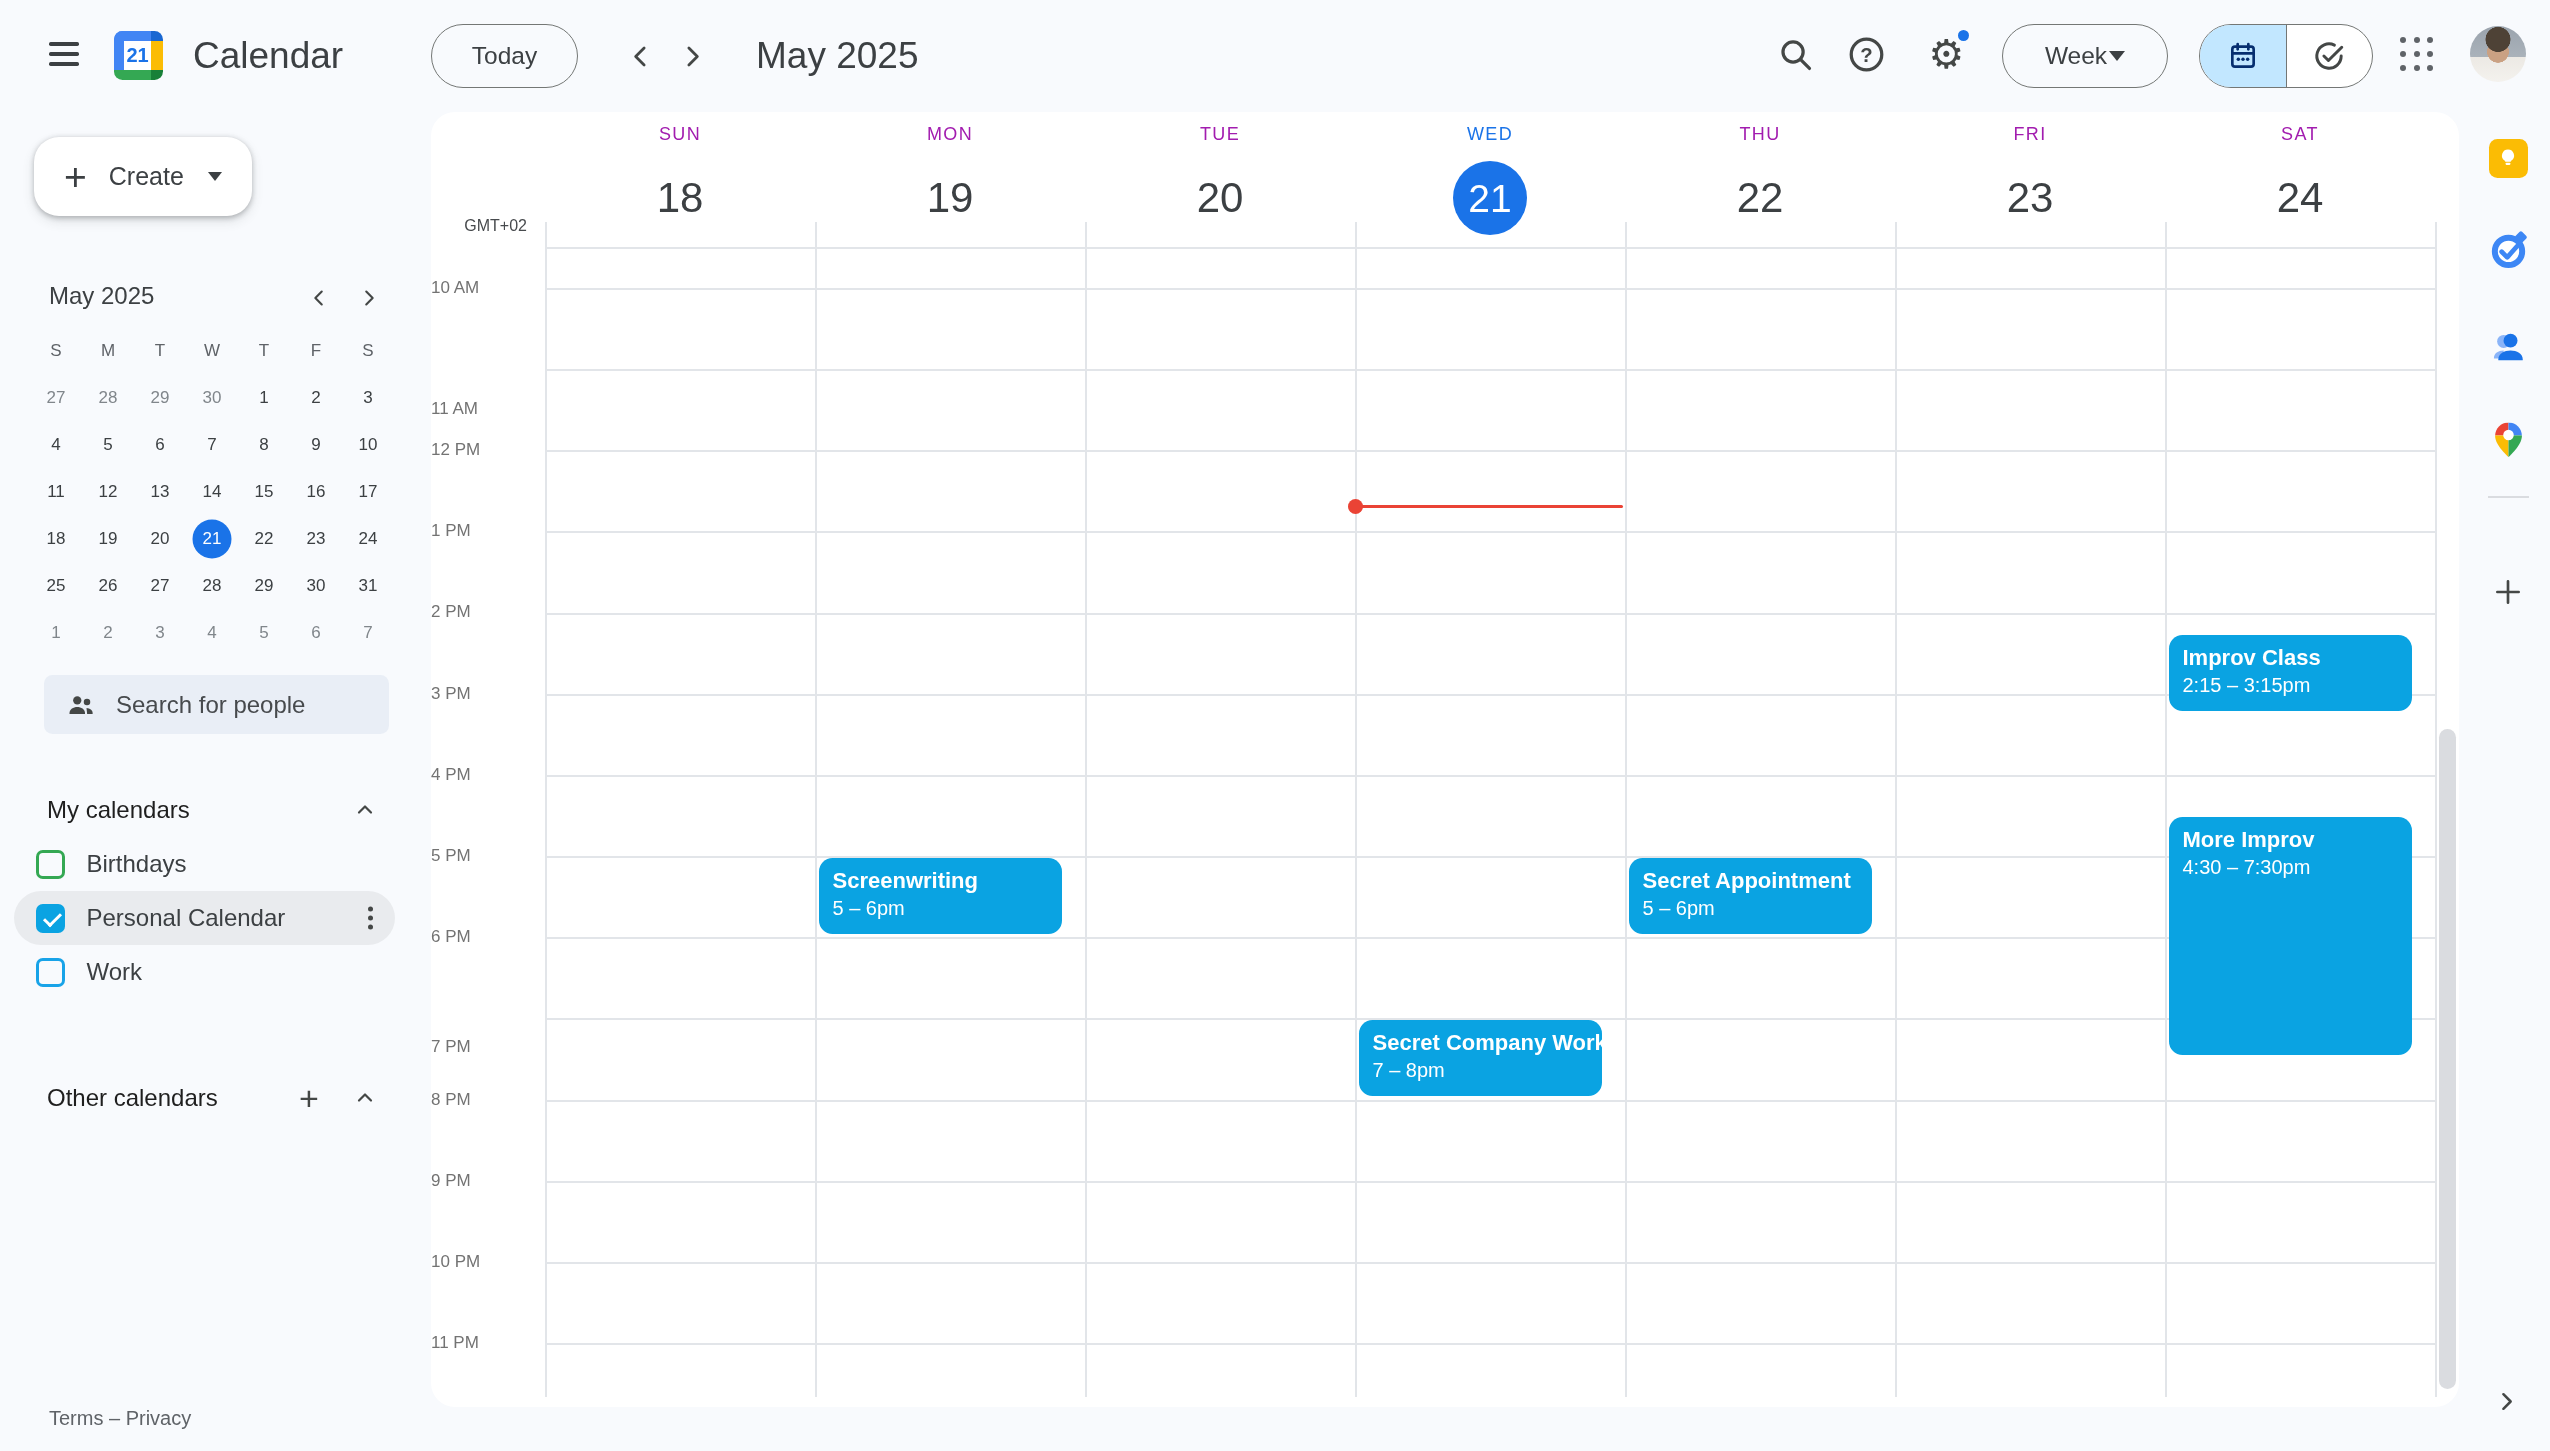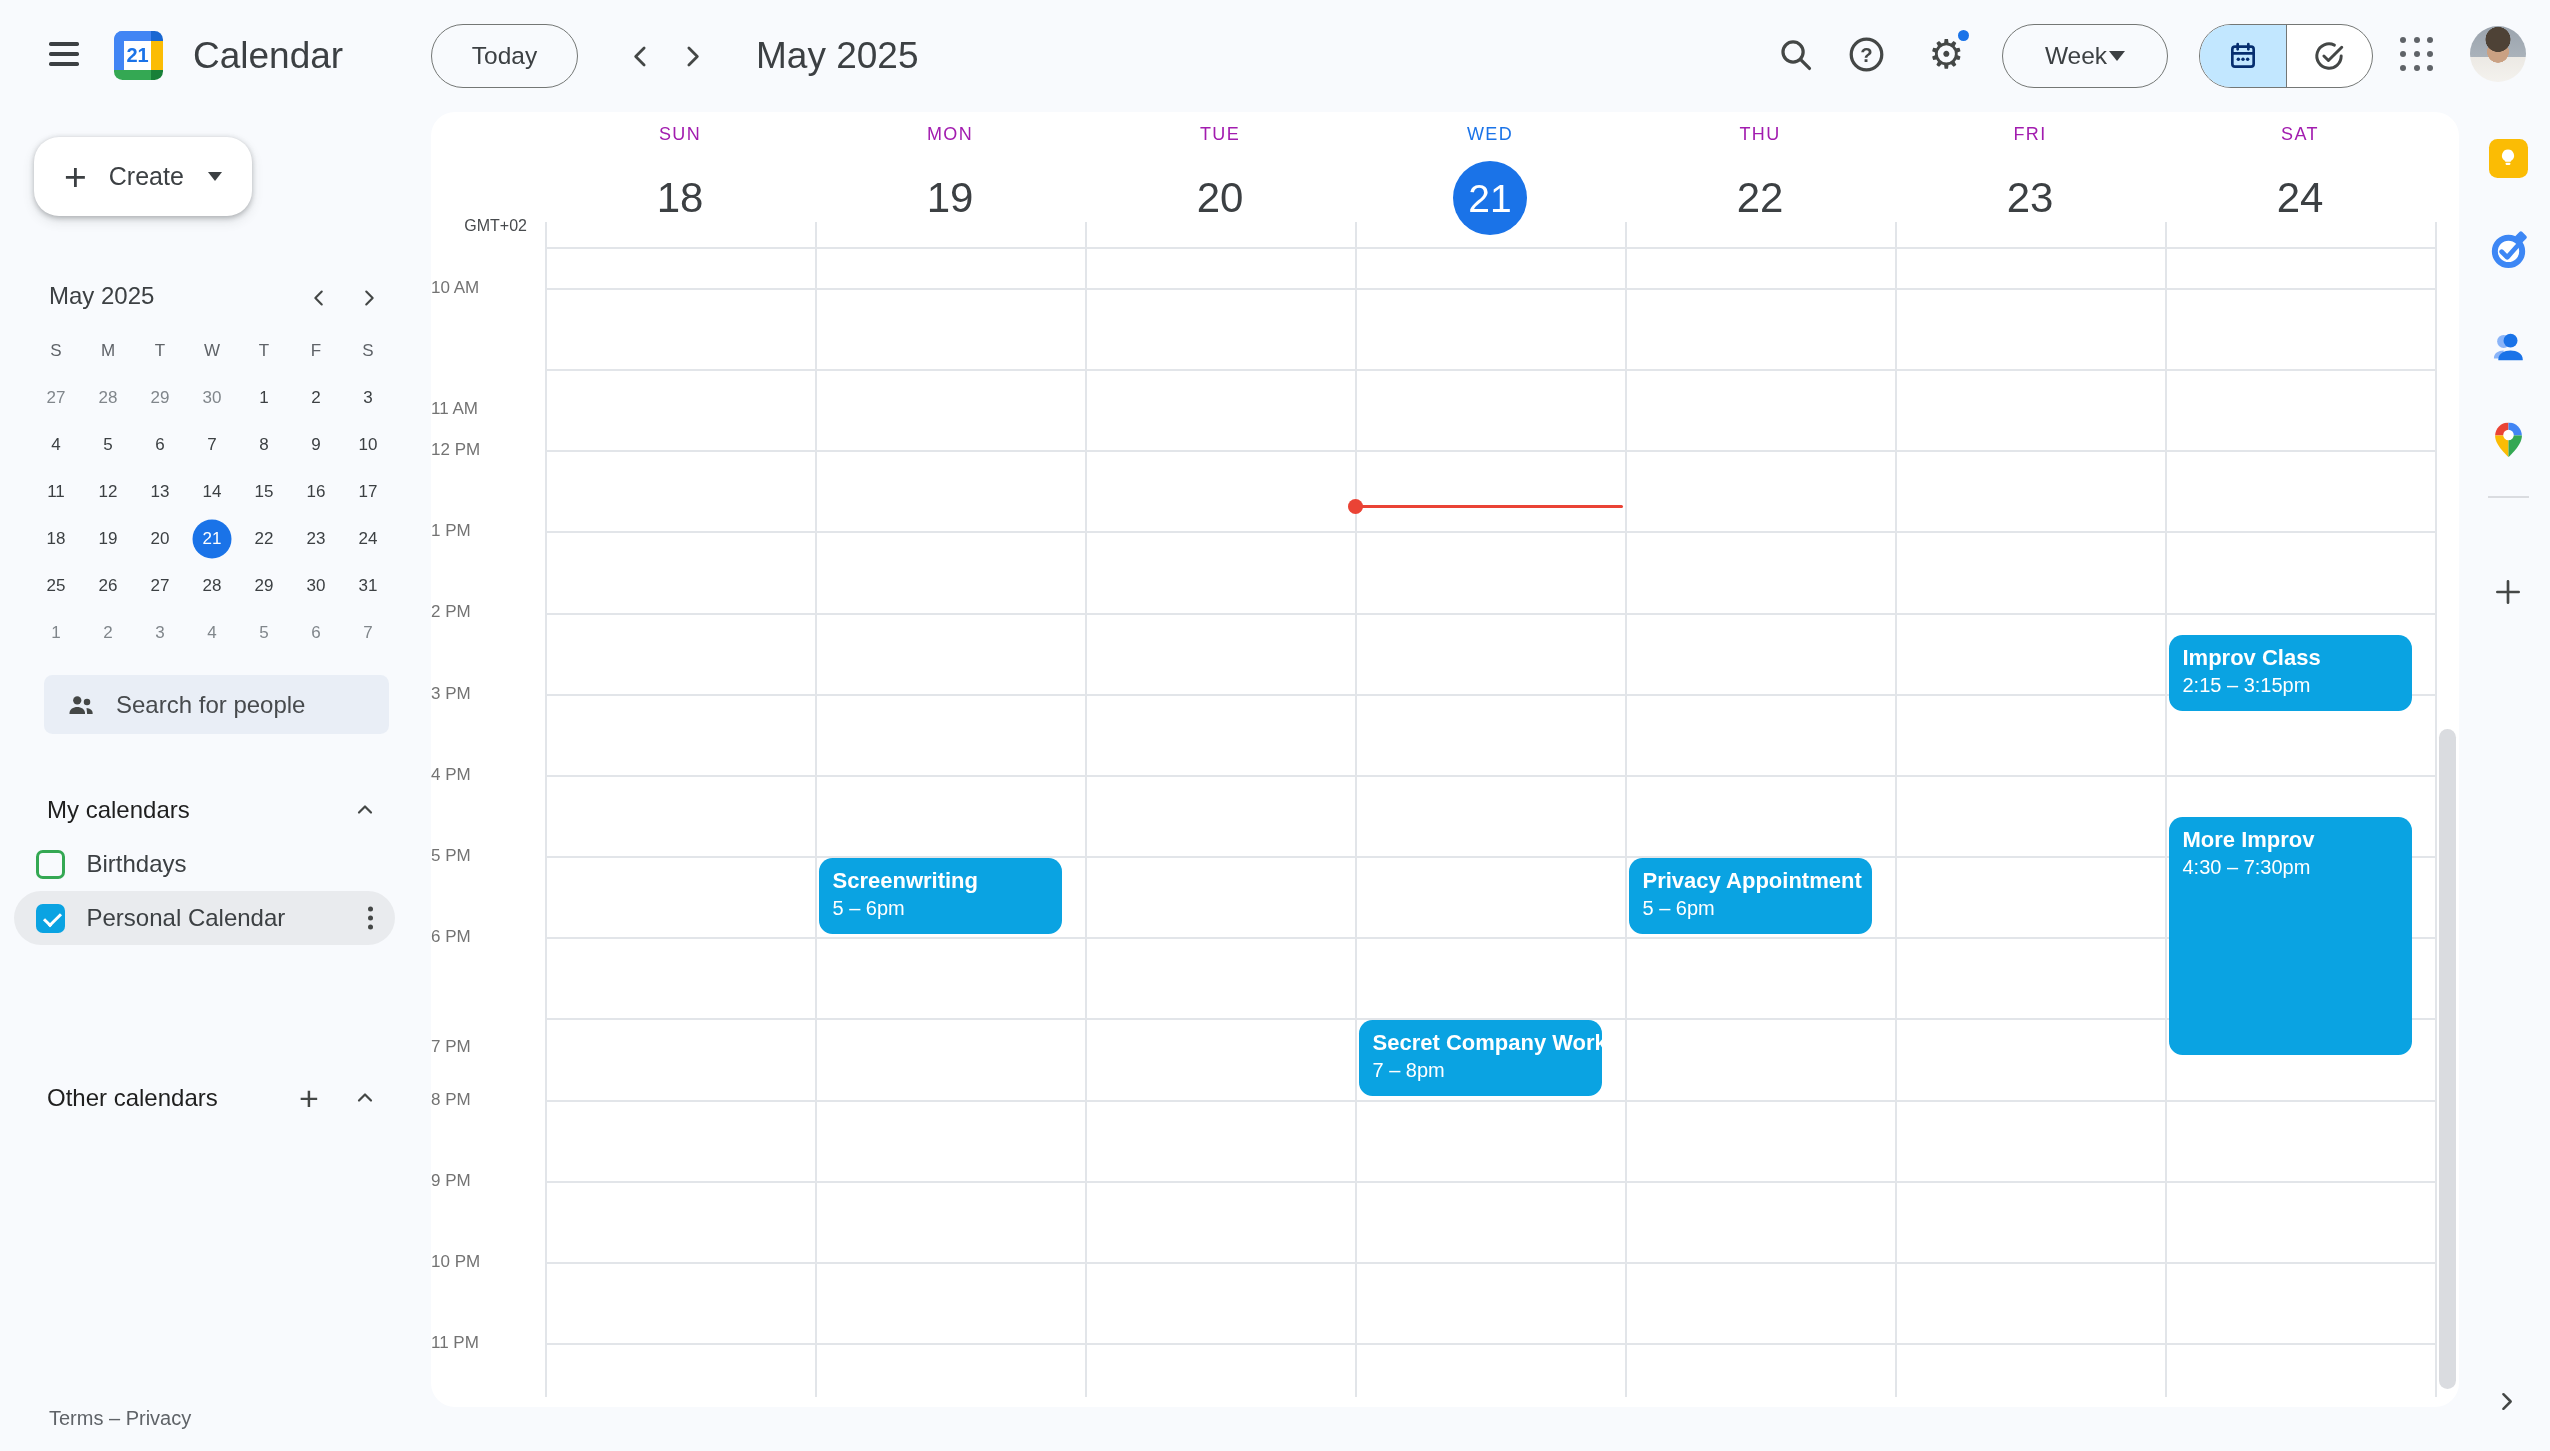--- a/index.html
+++ b/index.html
@@ -330,20 +330,24 @@
         </div>
         <div class="cal-row selected">
           <div class="cb on" style="--c: #0aa3e2;"></div>
           <div class="name">Personal Calendar</div>
           <div class="dots">
             <i></i>
             <i></i>
             <i></i>
           </div>
         </div>
+        <div class="cal-row">
+          <div class="cb" style="--c: #18a3e8;"></div>
+          <div class="name">Work</div>
+        </div>
       </div>
 
     <div class="sec-hd othercals-hd">
       <span>Other calendars</span>
       <span class="sp"></span>
       <span class="round-ic" style="margin-right:12px;font-size:34px;font-weight:300;color:#444746">+</span>
       <span class="round-ic">
         <svg width="24" height="24" viewBox="0 0 24 24">
             <path d="M6 14.5l6-6 6 6" fill="none" stroke="#444746" stroke-width="2.2" stroke-linecap="round" stroke-linejoin="round"></path>
           </svg>
@@ -439,21 +443,21 @@
         <div class="vline" style="left: 2004px;"></div>
         <div class="event" style="left: 388px; top: 746px; width: 243px; height: 76px;">
           <div class="et">Screenwriting</div>
           <div class="etm">5 – 6pm</div>
         </div>
         <div class="event" style="left: 928px; top: 908px; width: 243px; height: 76px;">
           <div class="et">Secret Company Work</div>
           <div class="etm">7 – 8pm</div>
         </div>
         <div class="event" style="left: 1198px; top: 746px; width: 243px; height: 76px;">
-          <div class="et">Privacy Appointment</div>
+          <div class="et">Secret Appointment</div>
           <div class="etm">5 – 6pm</div>
         </div>
         <div class="event" style="left: 1738px; top: 523px; width: 243px; height: 76px;">
           <div class="et">Improv Class</div>
           <div class="etm">2:15 – 3:15pm</div>
         </div>
         <div class="event" style="left: 1738px; top: 705px; width: 243px; height: 238px;">
           <div class="et">More Improv</div>
           <div class="etm">4:30 – 7:30pm</div>
         </div>

